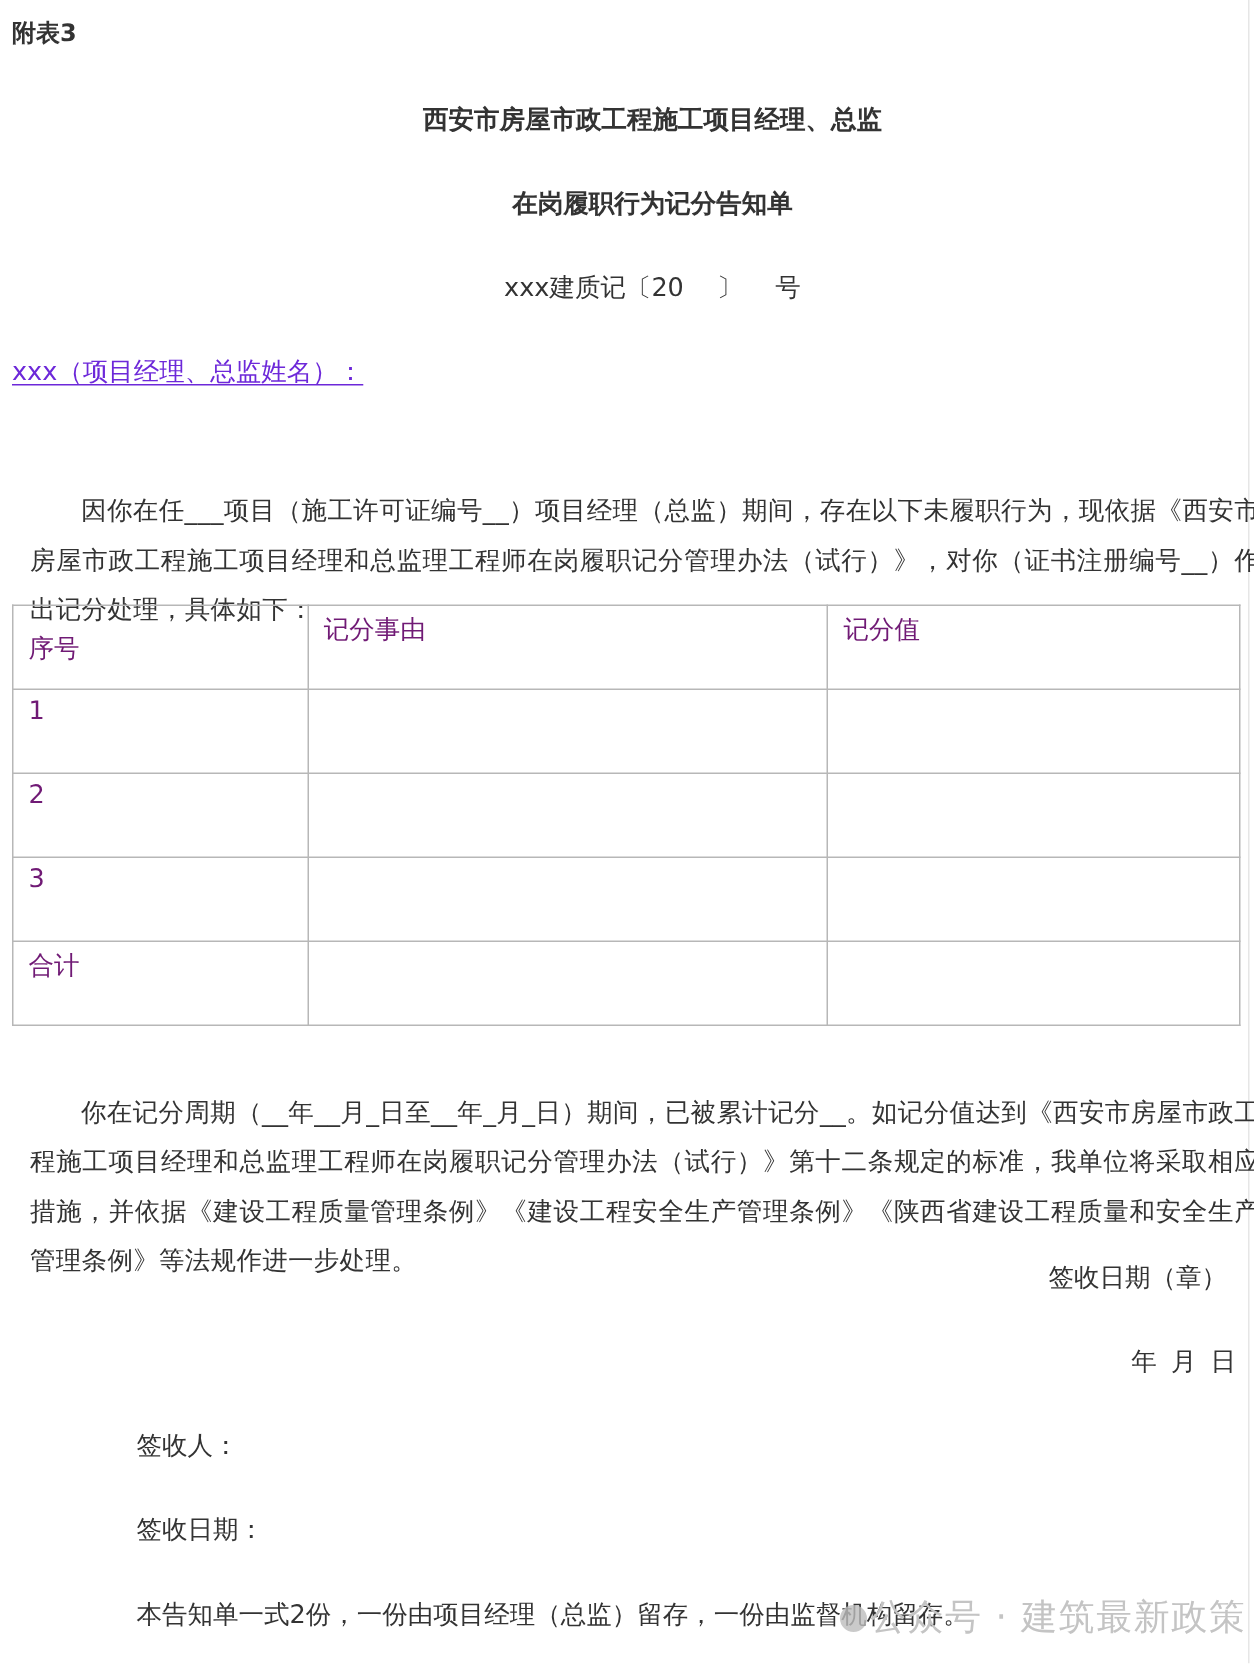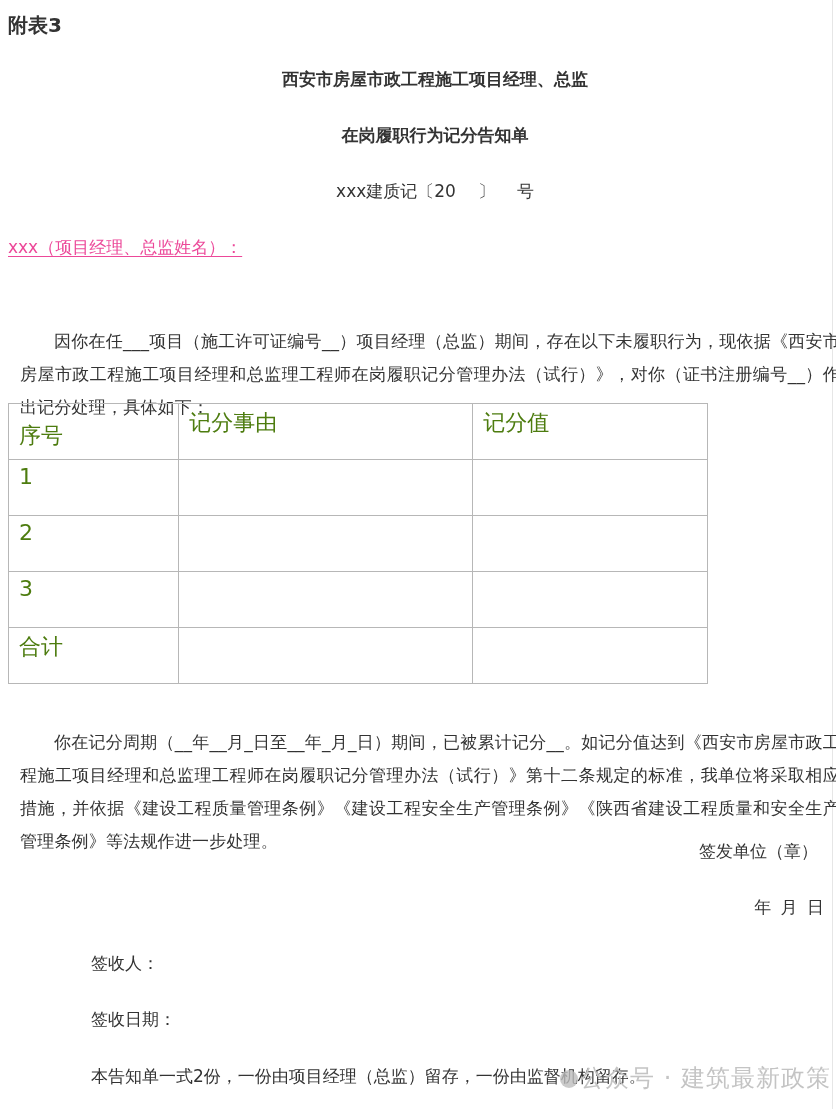--- a/index.html
+++ b/index.html
@@ -3,37 +3,37 @@
   <meta charset="utf-8">
   <style>
     html, body { margin: 0; padding: 0; }
     body {
       width: 836px; height: 1109px; overflow: hidden; background: #ffffff;
       font-family: "DejaVu Sans", "Liberation Sans", sans-serif;
       color: #333333; position: relative;
     }
     .right-edge { position: absolute; top: 0; right: 3px; width: 1px; height: 1109px; background: #e6e6e6; }
     .abs { position: absolute; white-space: nowrap; }
-    .attach { left: 8px; top: 12px; font-size: 20px; font-weight: bold; color: #333; }
+    .attach { left: 8px; top: 12px; font-size: 16px; font-weight: bold; color: #333; }
     .title { left: 0; width: 870px; text-align: center; font-size: 17px; font-weight: bold; color: #333; }
     .t1 { top: 68px; }
     .t2 { top: 124px; }
     .docno { left: 0; width: 870px; text-align: center; top: 180px; font-size: 17px; color: #333; }
     .docno .gap1 { display: inline-block; width: 22px; }
     .docno .gap2 { display: inline-block; width: 22px; }
-    .addressee { left: 8px; top: 236px; font-size: 17px; text-decoration: underline; text-underline-offset: 3px; color: #ec4899; }
+    .addressee { left: 8px; top: 236px; font-size: 17px; text-decoration: underline; text-underline-offset: 3px; color: #6d28d9; }
     .para {
       position: absolute; left: 20px; width: 820px; font-size: 17px; line-height: 33px;
       text-indent: 34px; text-align: justify; color: #333; letter-spacing: 0.2px; margin-top: 40px;
     }
     .p1 { top: 285px; }
     .p2 { top: 686px; }
     table.score {
-      position: absolute; left: 8px; top: 403px; width: 700px; border-collapse: collapse;
-      font-size: 22px; color: #4d7c0f;
+      position: absolute; left: 8px; top: 403px; width: 819px; border-collapse: collapse;
+      font-size: 17px; color: #701a75;
     }
     table.score td { border: 1px solid #b7b7b7; height: 56px; vertical-align: top; padding: 0 10px; box-sizing: border-box; }
     table.score td.c0 { width: 197px; }
     table.score td.c1 { width: 347px; }
     table.score td.c2 { width: 275px; }
     td .cell-text { display: block; padding-top: 4px; }
     td .cell-text.lower { padding-top: 17px; }
     .right-line { right: 18px; font-size: 17px; color: #333; }
     .issuer { top: 840px; }
     .date { top: 896px; right: 10px; letter-spacing: 2px; }
@@ -123,21 +123,21 @@
         </td>
     <td class="c2">
           <span class="cell-text"></span>
         </td>
   </tr>
 </tbody>
   </table>
 
 <div class="para p2">你在记分周期（__年__月_日至__年_月_日）期间，已被累计记分__。如记分值达到《西安市房屋市政工程施工项目经理和总监理工程师在岗履职记分管理办法（试行）》第十二条规定的标准，我单位将采取相应措施，并依据《建设工程质量管理条例》《建设工程安全生产管理条例》《陕西省建设工程质量和安全生产管理条例》等法规作进一步处理。</div>
 
-<div class="abs right-line issuer">签发单位（章）</div>
+<div class="abs right-line issuer">签收日期（章）</div>
 <div class="abs right-line date">年 月 日</div>
 
 <div class="abs indent-line receiver">签收人：</div>
 <div class="abs indent-line receive-date">签收日期：</div>
 <div class="abs indent-line note">本告知单一式2份，一份由项目经理（总监）留存，一份由监督机构留存。</div>
 
 <div class="watermark">
   <span class="wm-icon"></span><span>公众号 · 建筑最新政策</span>
 </div>
 

